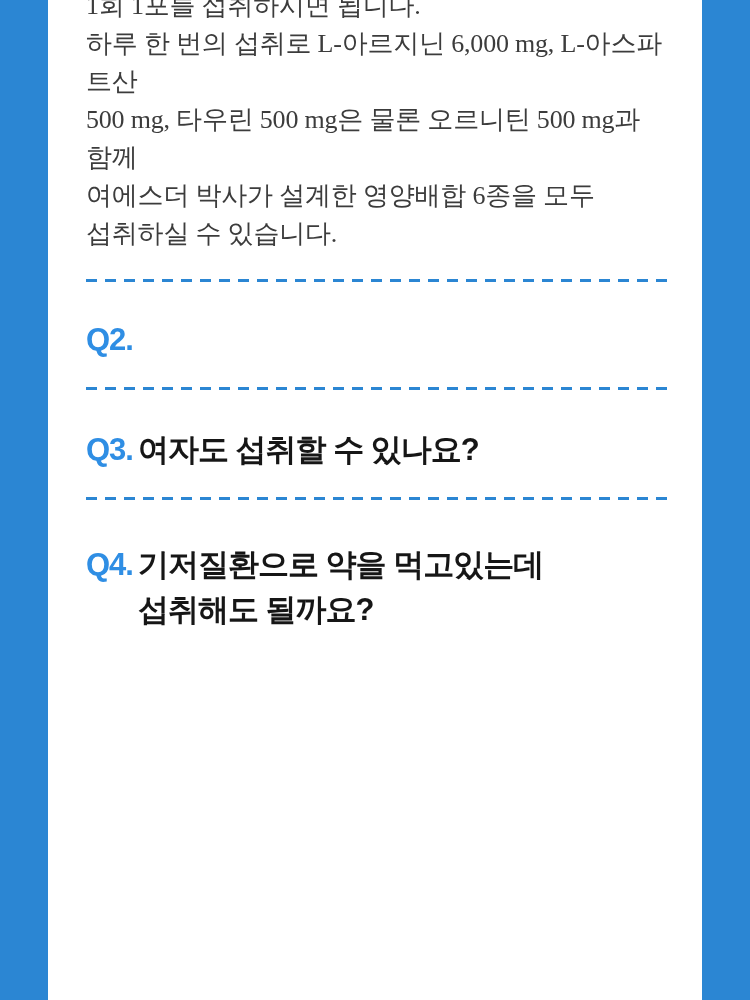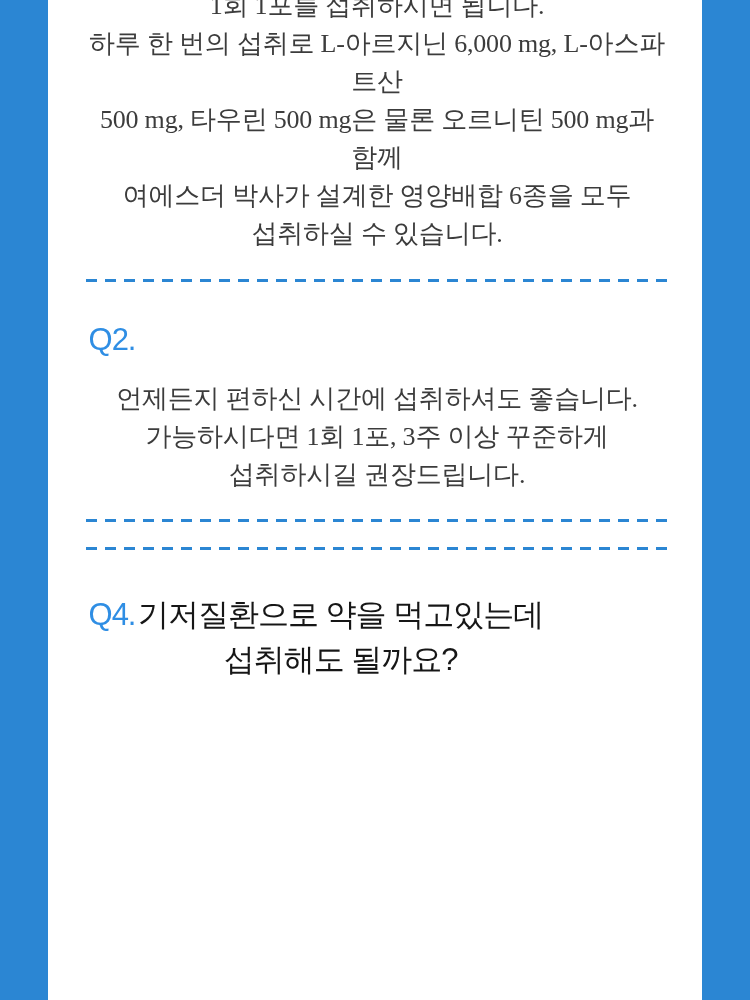--- a/index.html
+++ b/index.html
@@ -10,21 +10,21 @@
     --body-color:#3c3c3c;
   }
   *{margin:0;padding:0;box-sizing:border-box;}
   html,body{width:750px;height:1000px;overflow:hidden;}
   body{
     background:#ffffff;
     font-family:"Liberation Sans","DejaVu Sans",sans-serif;
   }
   .frame{
     display:flex;
-    width:750px;height:1000px;text-align:center;
+    width:750px;height:1000px;
   }
   .side-bar{
     flex:0 0 48px;
     background:var(--frame-blue);
     height:100%;
   }
   .content{
     flex:0 0 654px;
     background:#ffffff;
     height:100%;
@@ -46,21 +46,21 @@
     background:repeating-linear-gradient(to right,
       var(--divider-blue) 0 11px, transparent 11px 19px);
   }
   .divider-1{ margin-top:26px; }
   .divider-2{ margin-top:25px; }
   .divider-3{ margin-top:25px; }
   .faq-title{
     display:flex;
     align-items:flex-start;
     font-size:31px;
-    font-weight:400;
+    font-weight:700;
     line-height:45px;
     letter-spacing:-1px;
     color:var(--title-color);
   }
   .q-label{
     flex:0 0 52px;
     color:var(--label-blue);
   }
   .q-text{ white-space:pre-line; }
   .title-q2{ margin-top:35px; }
@@ -82,26 +82,27 @@
 500 mg, 타우린 500 mg은 물론 오르니틴 500 mg과 함께
 여에스더 박사가 설계한 영양배합 6종을 모두
 섭취하실 수 있습니다.</div>
 
     <div class="divider divider-1"></div>
 
     <div class="faq-title title-q2">
       <span class="q-label">Q2.</span>
     </div>
 
-    <div class="body-par answer-q2">언제든지 편하신 시간에 섭취하셔도 좋습니다.
-가능하시다면 1회 1포, 3주 이상 꾸준하게
-섭취하시길 권장드립니다.</div>
 
     <div class="divider divider-2"></div>
 
+    <div class="faq-title title-q3">
+      <span class="q-label">Q3.</span>
+      <span class="q-text">여자도 섭취할 수 있나요?</span>
+    </div>
 
 
     <div class="divider divider-3"></div>
 
     <div class="faq-title title-q4">
       <span class="q-label">Q4.</span>
       <span class="q-text">기저질환으로 약을 먹고있는데
 섭취해도 될까요?</span>
     </div>
 

